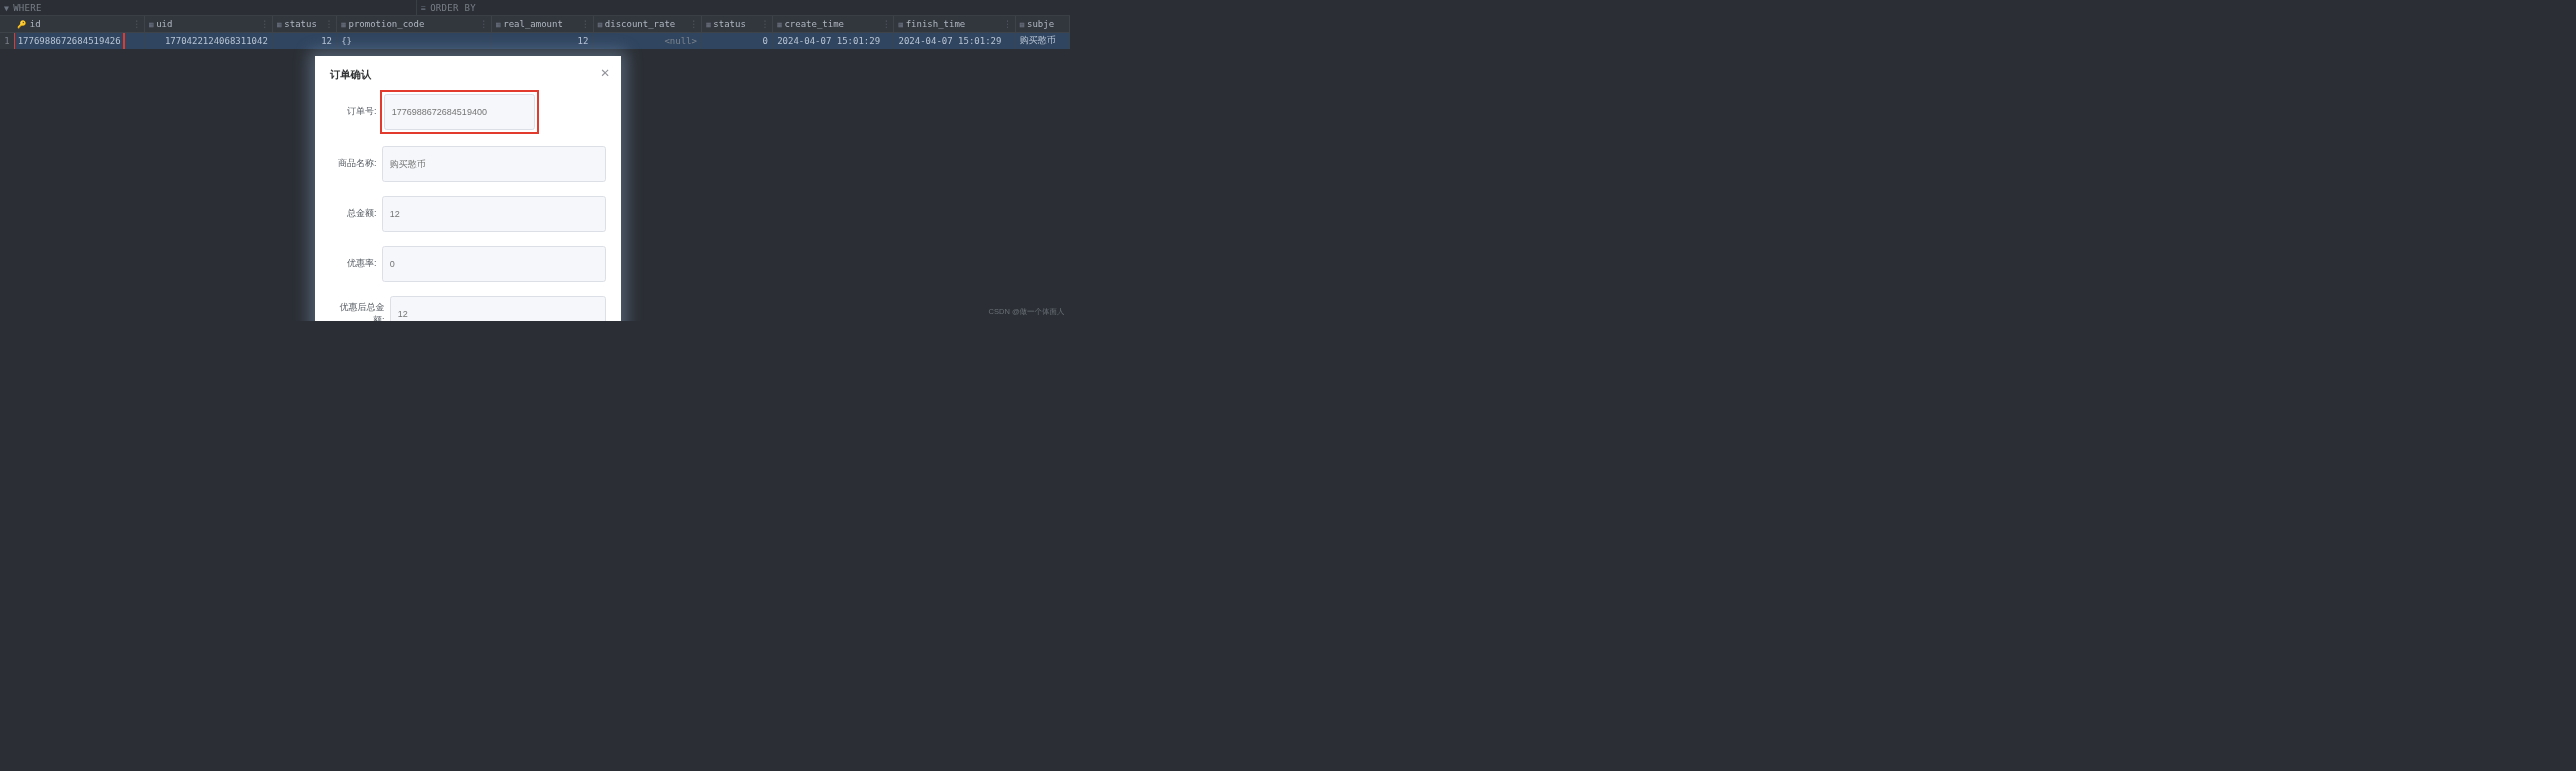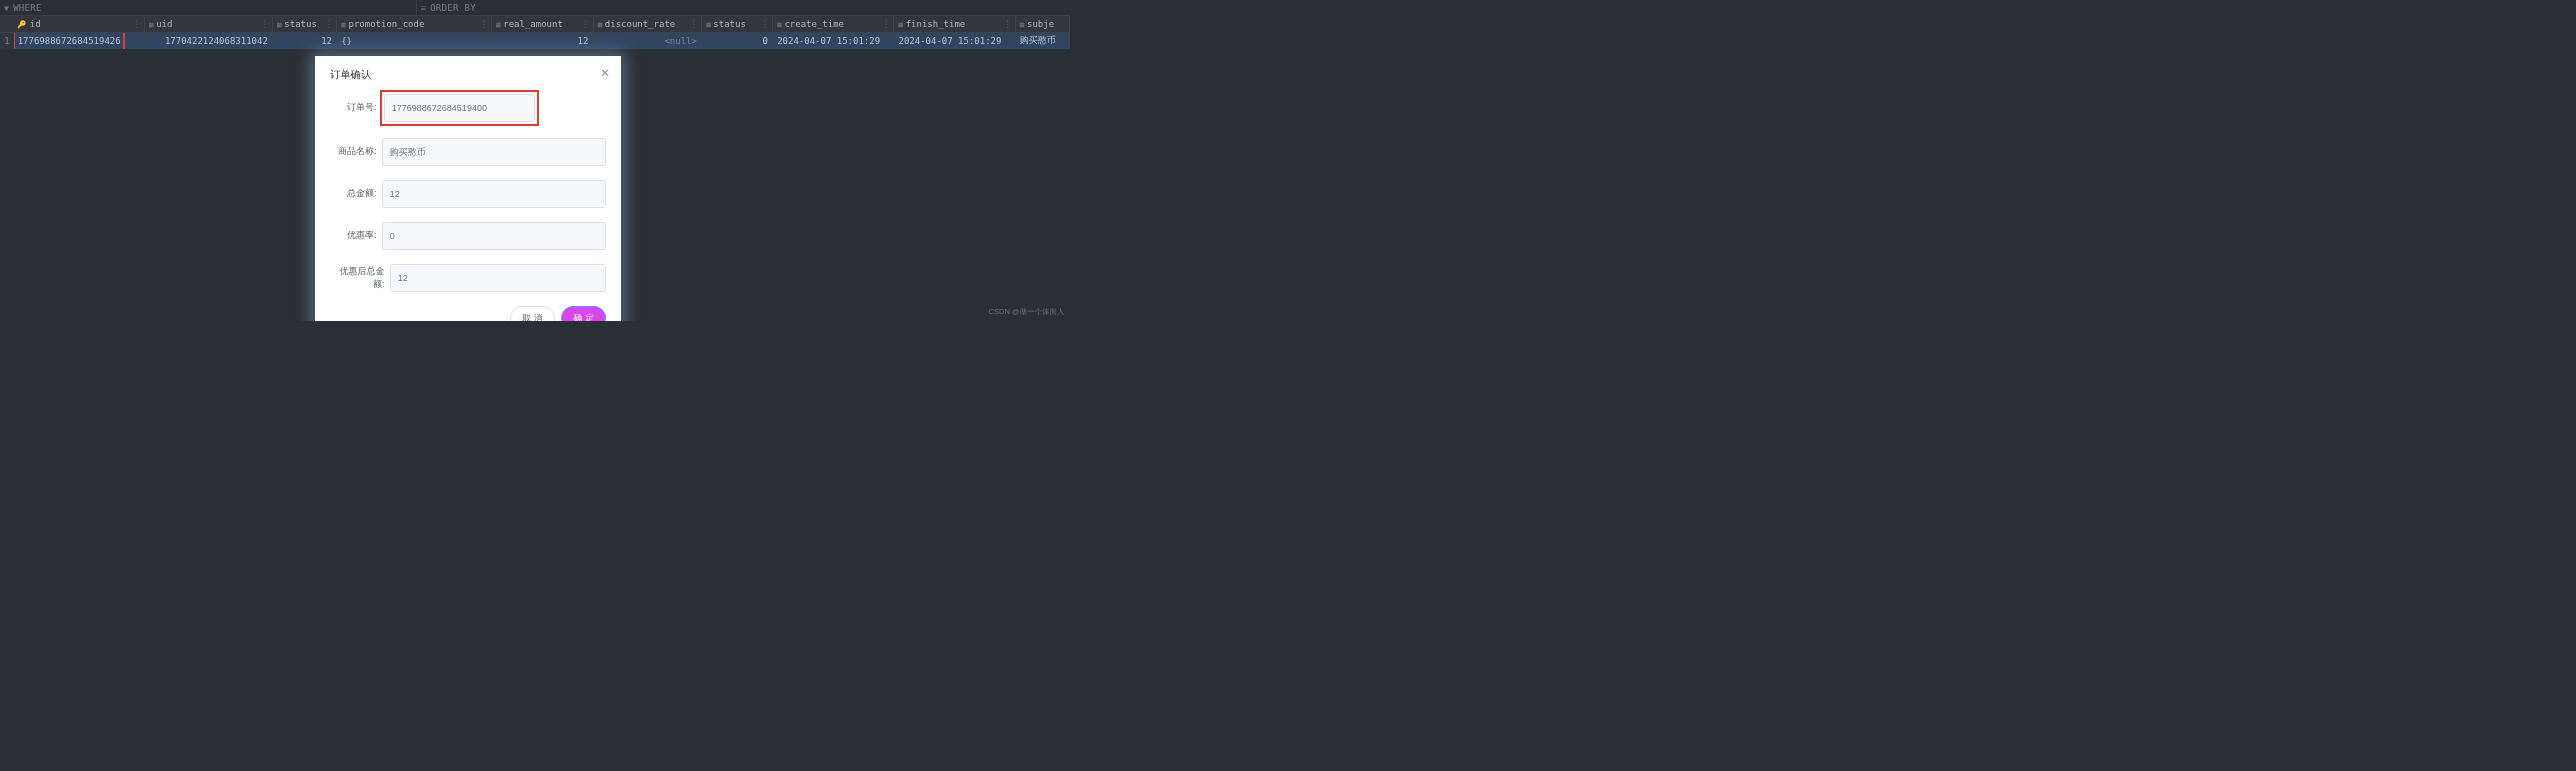--- a/index.html
+++ b/index.html
@@ -107,21 +107,21 @@
     .modal {
       background: #fff;
       width: 306px;
       padding: 12.3px 15px 11px 15px;
       font-family: -apple-system, "PingFang SC", "Microsoft YaHei", sans-serif;
       color: #303133;
       position: relative;
     }
     .modal-title {
       font-size: 10.3px;
-      font-weight: 400;
+      font-weight: 700;
       margin-bottom: 9.6px;
     }
     .modal-close {
       position: absolute;
       right: 11px;
       top: 9.6px;
       color: #909399;
       font-size: 11.6px;
       cursor: pointer;
     }
@@ -133,21 +133,21 @@
     .form-label {
       width: 52px;
       text-align: right;
       padding-right: 5.5px;
       font-size: 9px;
       color: #555a61;
       flex-shrink: 0;
     }
     .form-input {
       flex: 1;
-      height: 28px;
+      height: 36px;
       border: 0.7px solid #dcdfe6;
       border-radius: 2.7px;
       background: #f5f7fa;
       padding: 0 6.8px;
       font-size: 9px;
       color: #c0c4cc;
     }
     .input-highlight {
       border: 2.1px solid #e23b2e;
       padding: 2.1px;

